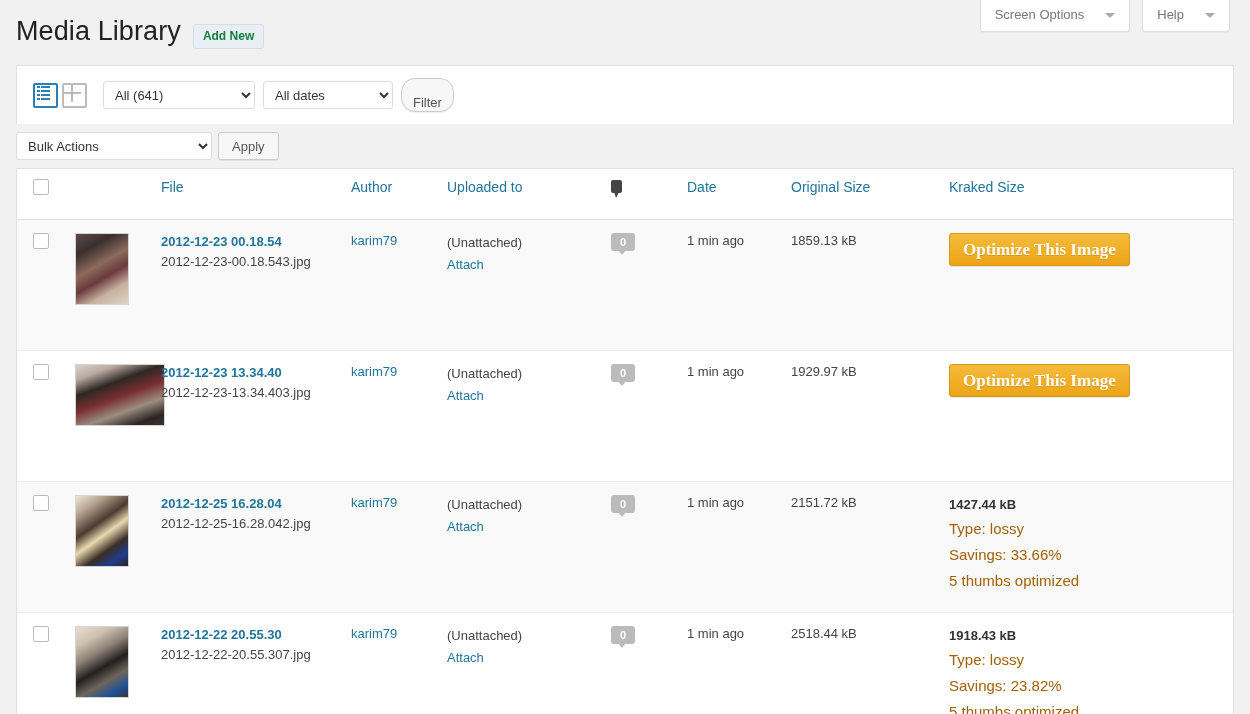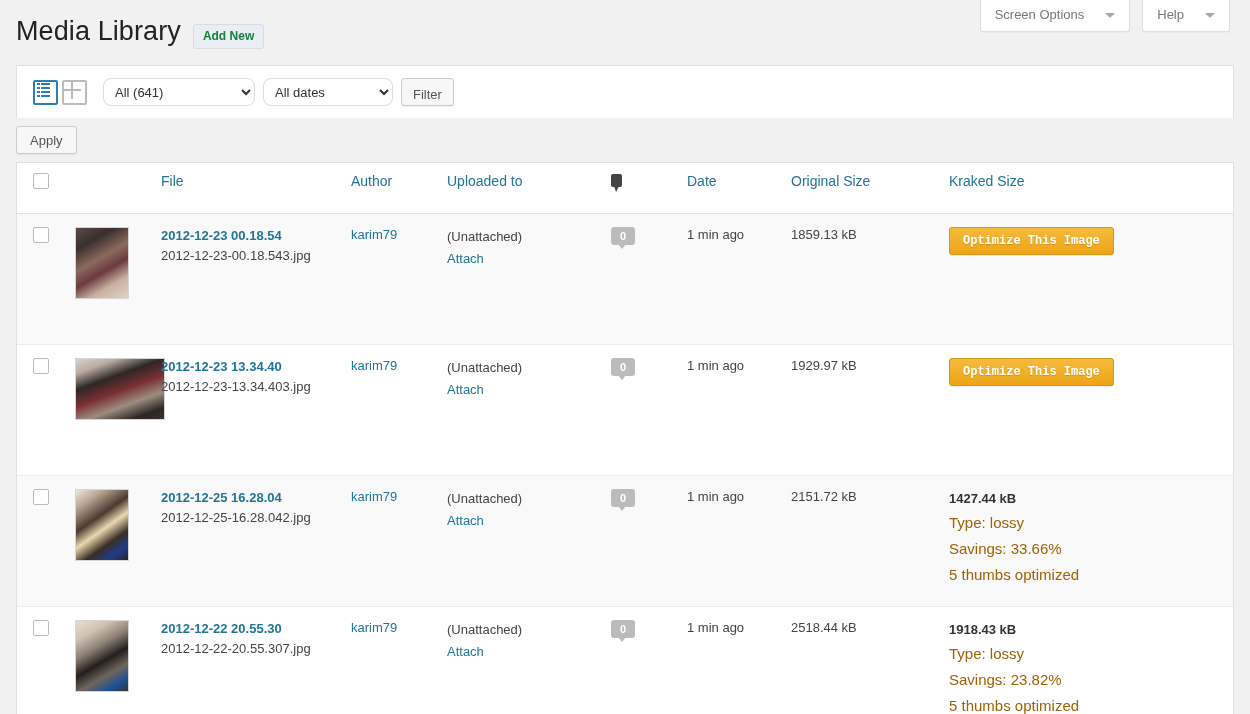--- a/index.html
+++ b/index.html
@@ -116,37 +116,37 @@
   }
   .vs-grid i {
     position: absolute;
     background: #bbb;
     display: block;
   }
 
   select.wp-select {
     height: 28px;
     border: 1px solid #ddd;
-    border-radius: 8px;
+    border-radius: 3px;
     background: #fff;
     font-size: 13px;
     color: #333;
     padding: 2px 4px 2px 7px;
     font-family: "Liberation Sans", sans-serif;
     margin-right: 8px;
     box-sizing: border-box;
   }
   #filter-all-select { width: 152px; }
   #filter-dates-select { width: 130px; }
 
   .filter-btn {
     height: 28px;
-    padding: 8px 11px;
+    padding: 16px 11px;
     border: 1px solid #ccc;
-    border-radius: 3px;
+    border-radius: 14px;
     background: #f7f7f7;
     color: #555;
     font-size: 13px;
     cursor: pointer;
     font-family: "Liberation Sans", sans-serif;
     box-shadow: 0 1px 0 rgba(0,0,0,0.06);
   }
 
   .search-box {
     margin-left: auto;
@@ -376,25 +376,25 @@
   }
 
   .date-txt, .orig-size { font-size: 13px; color: #444; }
 
   .optimize-btn {
     background: #f0ad27;
     background-image: linear-gradient(to bottom, #f5bb3c, #edA416);
     border: 1px solid #d39a19;
     border-radius: 3px;
     color: #fff;
-    font-size: 12px;
+    font-size: 17px;
     font-weight: bold;
     padding: 7px 13px;
     cursor: pointer;
-    font-family: Liberation Mono, monospace;
+    font-family: Liberation Serif, serif;
     line-height: 1;
     text-shadow: 0 1px 0 rgba(0,0,0,0.12);
     box-shadow: 0 1px 0 rgba(0,0,0,0.08);
   }
   .kraked-size {
     font-weight: bold;
     color: #333;
     font-size: 13px;
     display: block;
     line-height: 1.6;
@@ -450,20 +450,23 @@
 
   <select class="wp-select" id="filter-dates-select">
     <option>All dates</option>
   </select>
 
   <button class="filter-btn">Filter</button>
 
 </div>
 
 <div class="tablenav-bulk">
+  <select class="wp-select" id="bulk-actions-select">
+    <option>Bulk Actions</option>
+  </select>
   <button class="apply-btn">Apply</button>
 
 </div>
 
 <div class="wp-table-wrap">
   <table class="wp-list-table">
     <thead>
       <tr>
         <th class="col-cb">
           <span class="head-checkbox"></span>

